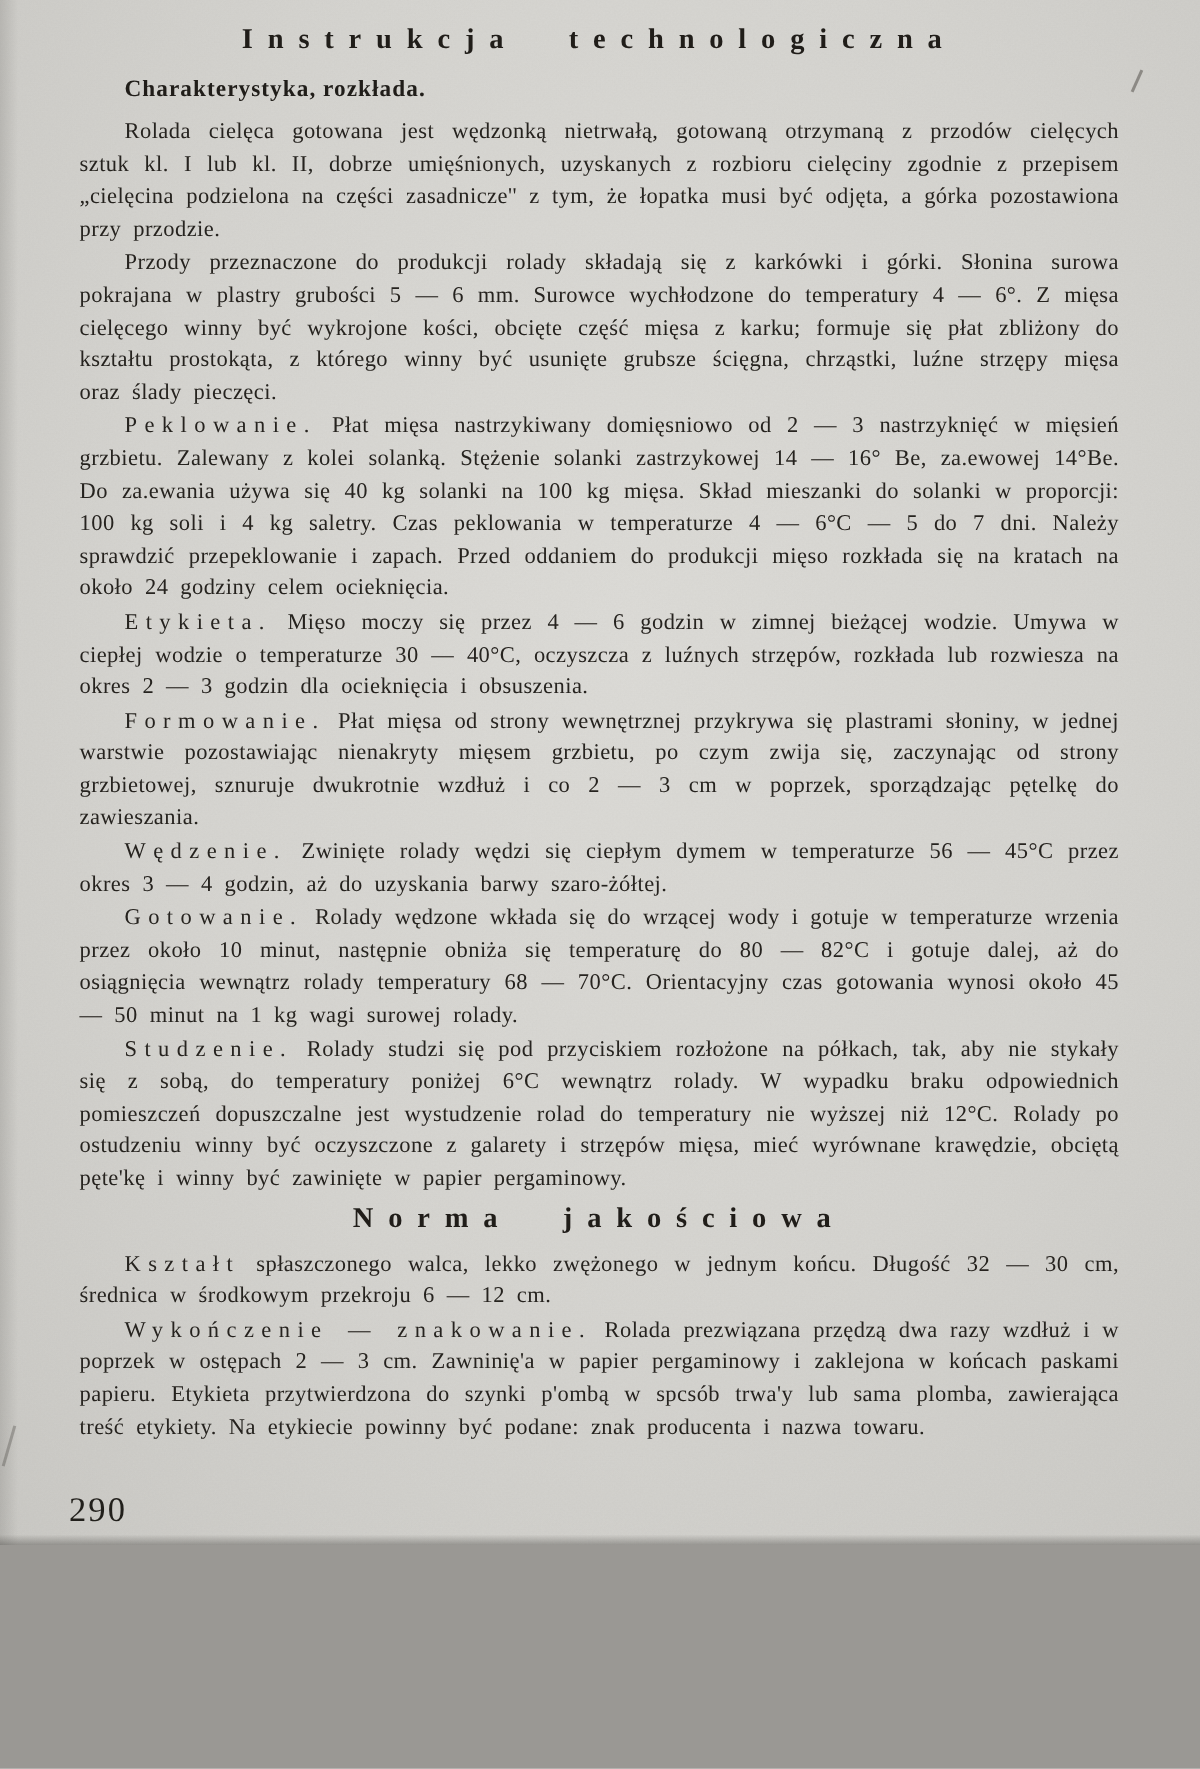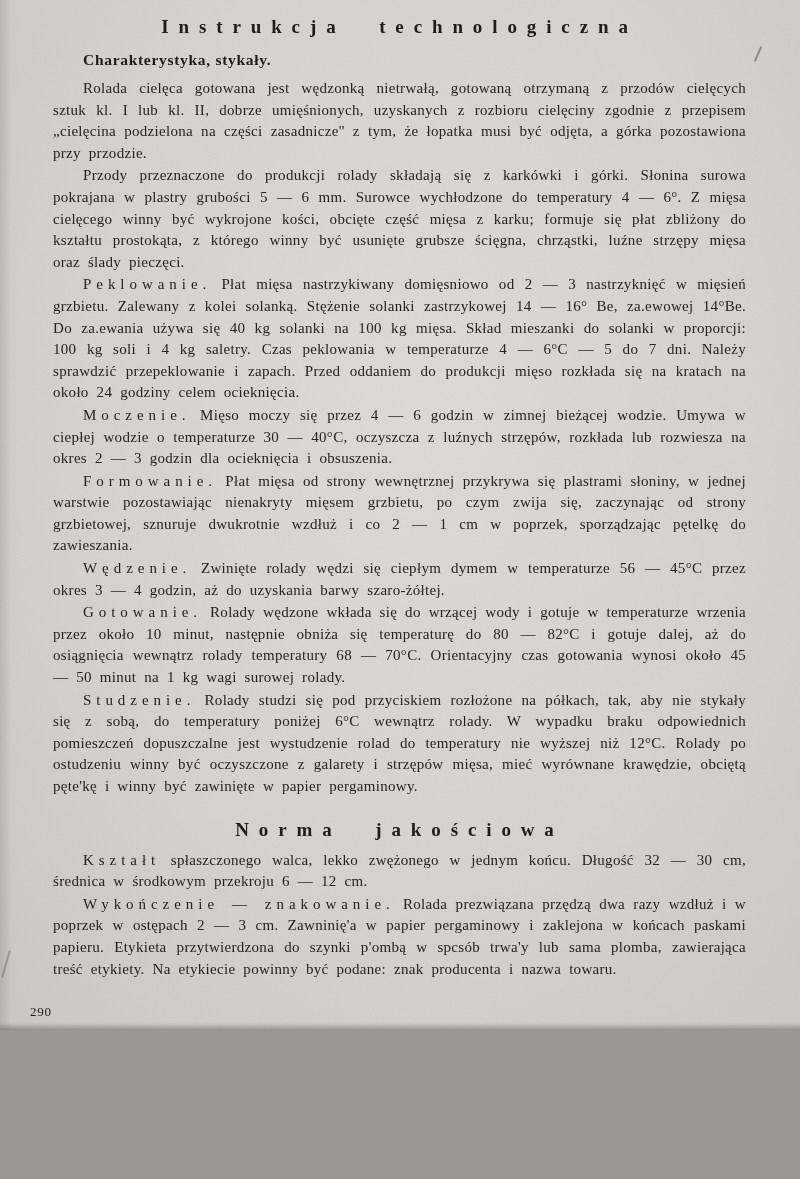--- a/index.html
+++ b/index.html
@@ -22,36 +22,36 @@
     background: linear-gradient(to bottom, rgba(0,0,0,0), rgba(58,56,52,0.38));
     pointer-events: none; z-index: 3;
   }
   .grain { position: absolute; left: 0; top: 0; z-index: 1; pointer-events: none; opacity: 0.55; mix-blend-mode: multiply; }
   .content { position: absolute; left: 53px; right: 54px; top: 0; z-index: 2; }
   .main-title {
     font-size: 19px; font-weight: bold; text-align: center;
     letter-spacing: 0.52em; word-spacing: 1.0em;
     margin: 16px 0 0 0; color: #201d19;
   }
-  .main-title.norma { margin-top: 21px; }
+  .main-title.norma { margin-top: 4px; }
   .subhead {
     font-size: 15.5px; font-weight: bold;
     margin: 13px 0 0 30px; letter-spacing: 0.045em; color: #201d19;
   }
   .para {
     font-size: 15px; line-height: 21.6px;
     text-align: justify; text-indent: 30px;
     margin: 1px 0 0 0;
     letter-spacing: 0.02em; word-spacing: 0.26em;
   }
   .para.first { margin-top: 9px; }
   .lead { letter-spacing: 0.33em; }
   .page-number {
-    position: absolute; left: 30px; bottom: 10px; z-index: 2;
-    font-size: 13px; letter-spacing: 0.06em; color: #211f1b;
+    position: absolute; left: 46px; bottom: 10px; z-index: 2;
+    font-size: 23px; letter-spacing: 0.06em; color: #211f1b;
   }
   .mark { position: absolute; background: #55524c; z-index: 2; pointer-events: none; }
   .mark-1 { left: 757px; top: 46px; width: 2px; height: 16px; transform: rotate(24deg); opacity: 0.55; }
   .mark-2 { left: 5px; top: 950px; width: 2px; height: 28px; transform: rotate(16deg); opacity: 0.38; }
   .mark-3 { left: 693px; top: 1142px; width: 2px; height: 9px; transform: rotate(12deg); opacity: 0.5; }
 </style>
 </head>
 <body>
 
 <div class="page">
@@ -61,31 +61,31 @@
       <feTurbulence type="fractalNoise" baseFrequency="0.82" numOctaves="2" seed="7" result="n"></feTurbulence>
       <feColorMatrix in="n" type="matrix" values="0 0 0 0 0.80  0 0 0 0 0.79  0 0 0 0 0.77  0 0 0 0.30 0"></feColorMatrix>
     </filter>
     <rect width="800" height="1179" filter="url(#paperNoise)"></rect>
   </svg>
 
   <div class="content">
 
     <h1 class="main-title">Instrukcja technologiczna</h1>
 
-    <h2 class="subhead">Charakterystyka, stykały.</h2>
+    <h2 class="subhead">Charakterystyka, rozkłada.</h2>
 
     <p class="para first"><span>Rolada cielęca gotowana jest wędzonką nietrwałą, gotowaną otrzymaną z przodów cielęcych sztuk kl. I lub kl. II, dobrze umięśnionych, uzyskanych z rozbioru cielęciny zgodnie z przepisem „cielęcina podzielona na części zasadnicze'' z tym, że łopatka musi być odjęta, a górka pozostawiona przy przodzie.</span></p>
 
     <p class="para"><span>Przody przeznaczone do produkcji rolady składają się z karkówki i górki. Słonina surowa pokrajana w plastry grubości 5 — 6 mm. Surowce wychłodzone do temperatury 4 — 6°. Z mięsa cielęcego winny być wykrojone kości, obcięte część mięsa z karku; formuje się płat zbliżony do kształtu prostokąta, z którego winny być usunięte grubsze ścięgna, chrząstki, luźne strzępy mięsa oraz ślady pieczęci.</span></p>
 
     <p class="para"><span class="lead">Peklowanie.</span><span> Płat mięsa nastrzykiwany domięsniowo od 2 — 3 nastrzyknięć w mięsień grzbietu. Zalewany z kolei solanką. Stężenie solanki zastrzykowej 14 — 16° Be, za.ewowej 14°Be. Do za.ewania używa się 40 kg solanki na 100 kg mięsa. Skład mieszanki do solanki w proporcji: 100 kg soli i 4 kg saletry. Czas peklowania w temperaturze 4 — 6°C — 5 do 7 dni. Należy sprawdzić przepeklowanie i zapach. Przed oddaniem do produkcji mięso rozkłada się na kratach na około 24 godziny celem ocieknięcia.</span></p>
 
-    <p class="para"><span class="lead">Moczenie.</span><span> Mięso moczy się przez 4 — 6 godzin w zimnej bieżącej wodzie. Umywa w ciepłej wodzie o temperaturze 30 — 40°C, oczyszcza z luźnych strzępów, rozkłada lub rozwiesza na okres 2 — 3 godzin dla ocieknięcia i obsuszenia.</span></p>
+    <p class="para"><span class="lead">Etykieta.</span><span> Mięso moczy się przez 4 — 6 godzin w zimnej bieżącej wodzie. Umywa w ciepłej wodzie o temperaturze 30 — 40°C, oczyszcza z luźnych strzępów, rozkłada lub rozwiesza na okres 2 — 3 godzin dla ocieknięcia i obsuszenia.</span></p>
 
-    <p class="para"><span class="lead">Formowanie.</span><span> Płat mięsa od strony wewnętrznej przykrywa się plastrami słoniny, w jednej warstwie pozostawiając nienakryty mięsem grzbietu, po czym zwija się, zaczynając od strony grzbietowej, sznuruje dwukrotnie wzdłuż i co 2 — 1 cm w poprzek, sporządzając pętelkę do zawieszania.</span></p>
+    <p class="para"><span class="lead">Formowanie.</span><span> Płat mięsa od strony wewnętrznej przykrywa się plastrami słoniny, w jednej warstwie pozostawiając nienakryty mięsem grzbietu, po czym zwija się, zaczynając od strony grzbietowej, sznuruje dwukrotnie wzdłuż i co 2 — 3 cm w poprzek, sporządzając pętelkę do zawieszania.</span></p>
 
     <p class="para"><span class="lead">Wędzenie.</span><span> Zwinięte rolady wędzi się ciepłym dymem w temperaturze 56 — 45°C przez okres 3 — 4 godzin, aż do uzyskania barwy szaro-żółtej.</span></p>
 
     <p class="para"><span class="lead">Gotowanie.</span><span> Rolady wędzone wkłada się do wrzącej wody i gotuje w temperaturze wrzenia przez około 10 minut, następnie obniża się temperaturę do 80 — 82°C i gotuje dalej, aż do osiągnięcia wewnątrz rolady temperatury 68 — 70°C. Orientacyjny czas gotowania wynosi około 45 — 50 minut na 1 kg wagi surowej rolady.</span></p>
 
     <p class="para"><span class="lead">Studzenie.</span><span> Rolady studzi się pod przyciskiem rozłożone na półkach, tak, aby nie stykały się z sobą, do temperatury poniżej 6°C wewnątrz rolady. W wypadku braku odpowiednich pomieszczeń dopuszczalne jest wystudzenie rolad do temperatury nie wyższej niż 12°C. Rolady po ostudzeniu winny być oczyszczone z galarety i strzępów mięsa, mieć wyrównane krawędzie, obciętą pęte'kę i winny być zawinięte w papier pergaminowy.</span></p>
 
     <h1 class="main-title norma">Norma jakościowa</h1>
 
 

